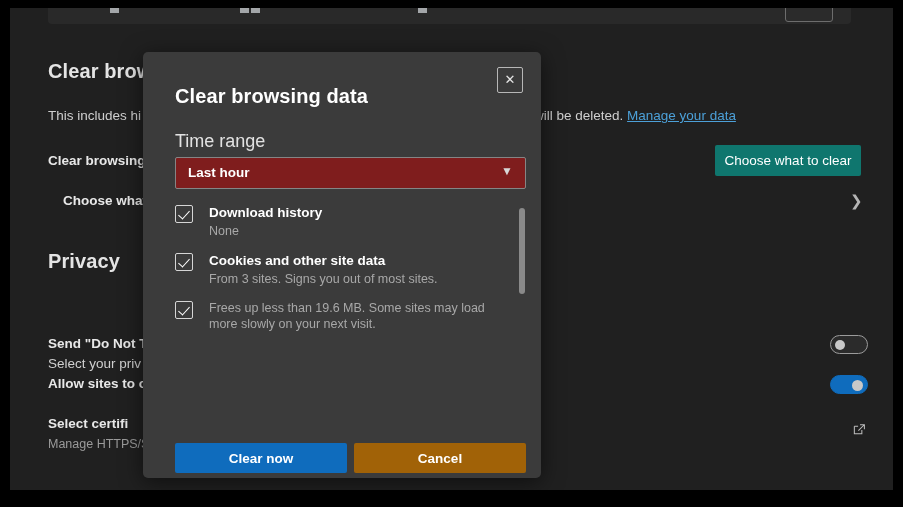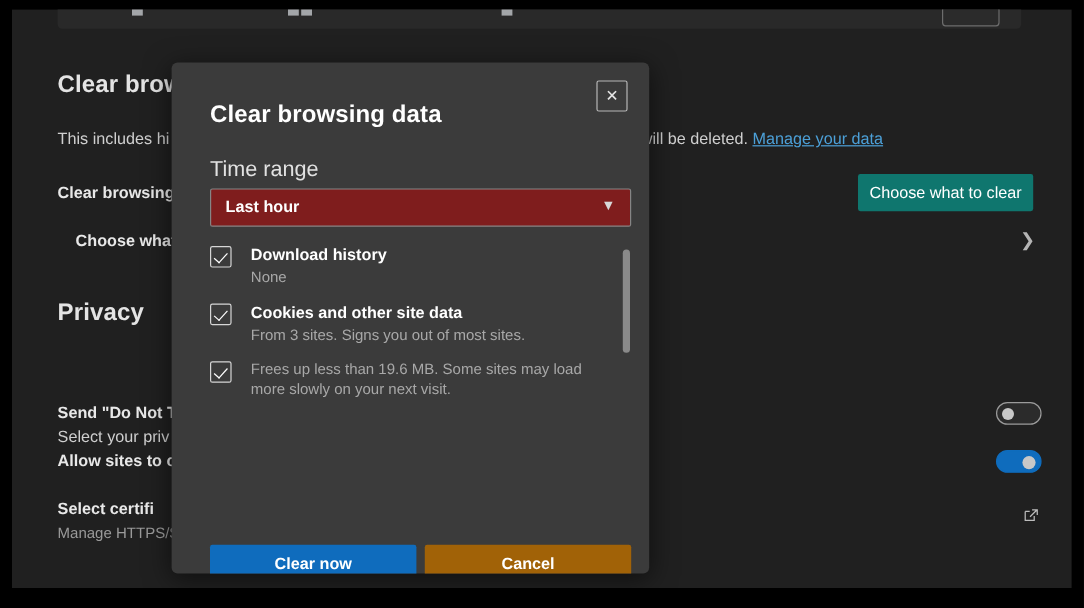--- a/index.html
+++ b/index.html
@@ -314,21 +314,21 @@
     width: 6px;
     height: 86px;
     background: #8a8a8a;
     border-radius: 3px;
     cursor: pointer;
   }
 
   #dialog-buttons {
     position: absolute;
     left: 32px;
-    top: 402px;
+    top: 391px;
     width: 351px;
     height: 17px;
   }
   #clear-now-button {
     position: absolute;
     left: 0;
     top: 0;
     width: 172px;
     height: 30px;
     background: #0f6cbd;

